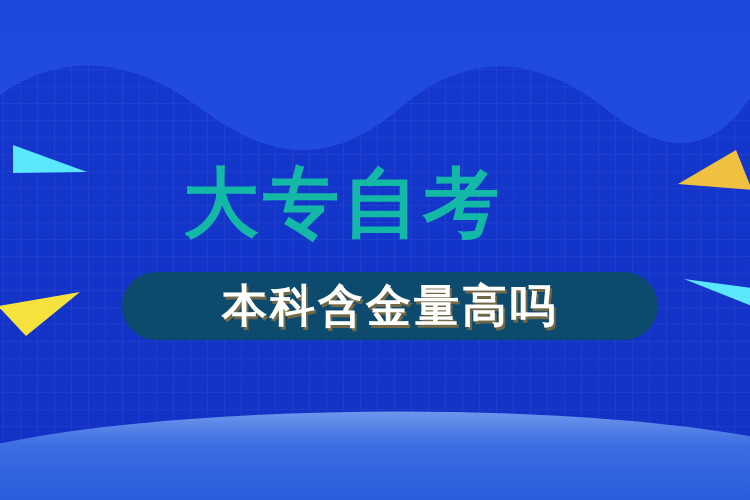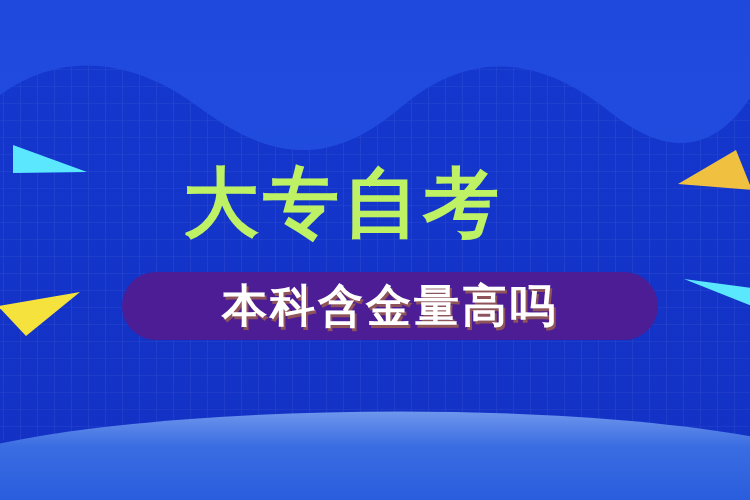--- a/index.html
+++ b/index.html
@@ -49,36 +49,36 @@
     flex-direction: column;
     align-items: center;
   }
 
   #headline {
     position: absolute;
     top: 158px;
     left: 0;
     width: 686px;
     text-align: center;
-    color: #bef264;
+    color: #14b8a6;
     font-size: 76px;
     line-height: 90px;
     font-weight: bold;
     letter-spacing: 4px;
     white-space: nowrap;
   }
 
   #subtitle-pill {
     position: absolute;
     left: 122px;
     top: 272px;
     width: 536px;
     height: 68px;
     border-radius: 34px;
-    background: #4c1d95;
+    background: #0c4a6e;
     display: flex;
     align-items: center;
     justify-content: center;
   }
   #subtitle-text {
     color: #ffffff;
     font-size: 45px;
     line-height: 50px;
     font-weight: bold;
     letter-spacing: 3px;

